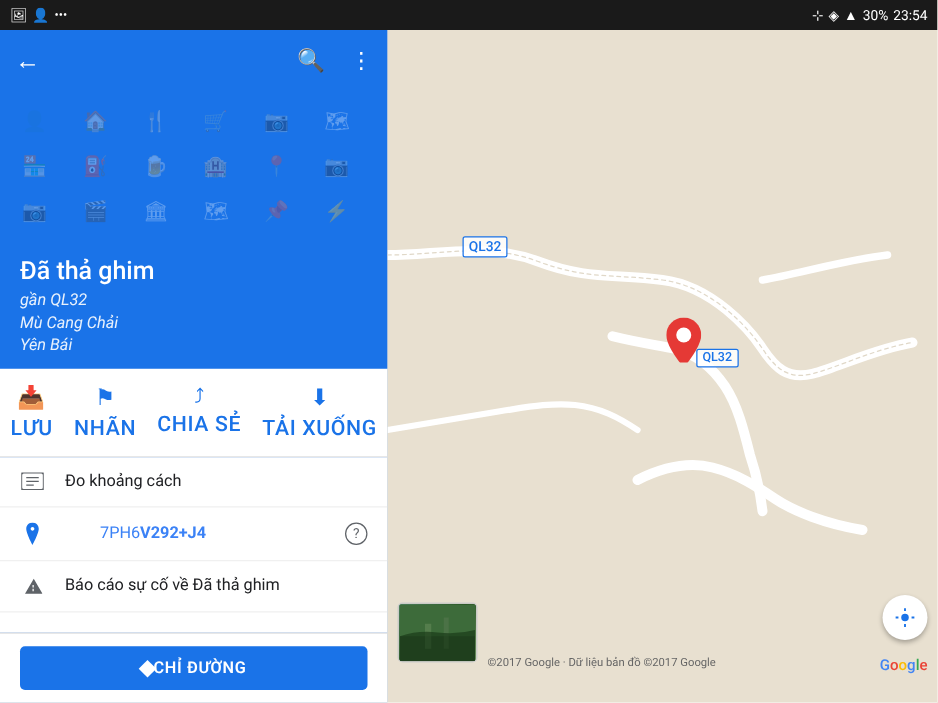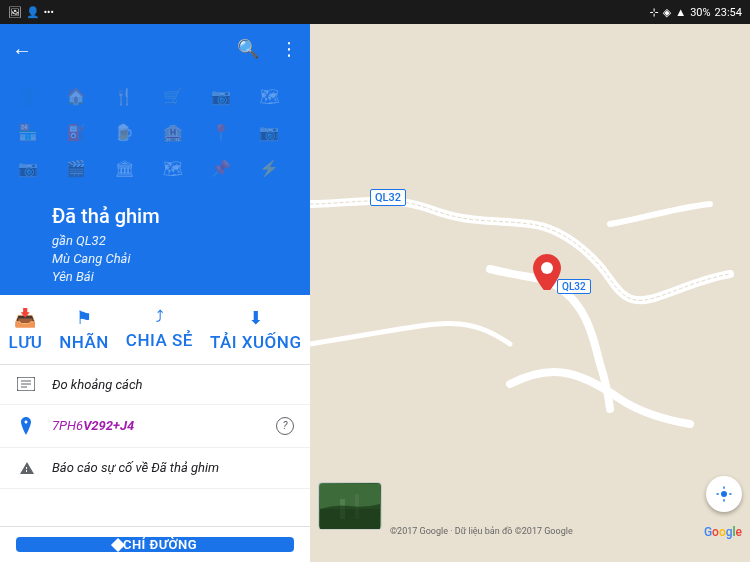--- a/index.html
+++ b/index.html
@@ -90,21 +90,20 @@
       justify-content: center;
       color: rgba(255,255,255,0.6);
       font-size: 16px;
     }
 
     
     .location-info {
       background: #1a73e8;
       padding: 12px 16px 8px;
       color: white;
-      margin-left: 36px;
     }
     .location-title {
       font-size: 20px;
       font-weight: 500;
       margin-bottom: 4px;
     }
     .location-subtitle {
       font-size: 13px;
       opacity: 0.9;
       line-height: 1.4;
@@ -136,21 +135,20 @@
       color: #1a73e8;
       font-weight: 500;
       letter-spacing: 0.5px;
     }
 
     
     .info-list {
       background: white;
       flex: 1;
       overflow-y: auto;
-      font-style: italic;
     }
     .info-item {
       display: flex;
       align-items: center;
       padding: 12px 16px;
       border-bottom: 1px solid #f0f0f0;
       gap: 16px;
       cursor: pointer;
     }
     .info-item-icon {
@@ -171,21 +169,22 @@
     
     .plus-code-row {
       display: flex;
       align-items: center;
       padding: 12px 16px;
       gap: 16px;
       border-bottom: 1px solid #f0f0f0;
     }
     .plus-code-text {
       font-size: 13px;
-      color: #a21caf;
+      color: #3b82f6;
+      margin-left: 28px;
     }
     .plus-code-text span.bold {
       font-weight: 700;
     }
     .help-icon {
       width: 18px;
       height: 18px;
       border-radius: 50%;
       border: 1px solid #5f6368;
       color: #5f6368;
@@ -198,20 +197,21 @@
 
     
     .directions-btn {
       background: white;
       padding: 10px 16px;
       border-top: 1px solid #e0e0e0;
     }
     .directions-btn-inner {
       background: #1a73e8;
       border-radius: 4px;
+      padding: 10px;
       display: flex;
       align-items: center;
       justify-content: center;
       gap: 0;
       cursor: pointer;
     }
     .directions-btn-text {
       color: white;
       font-size: 13px;
       font-weight: 600;

